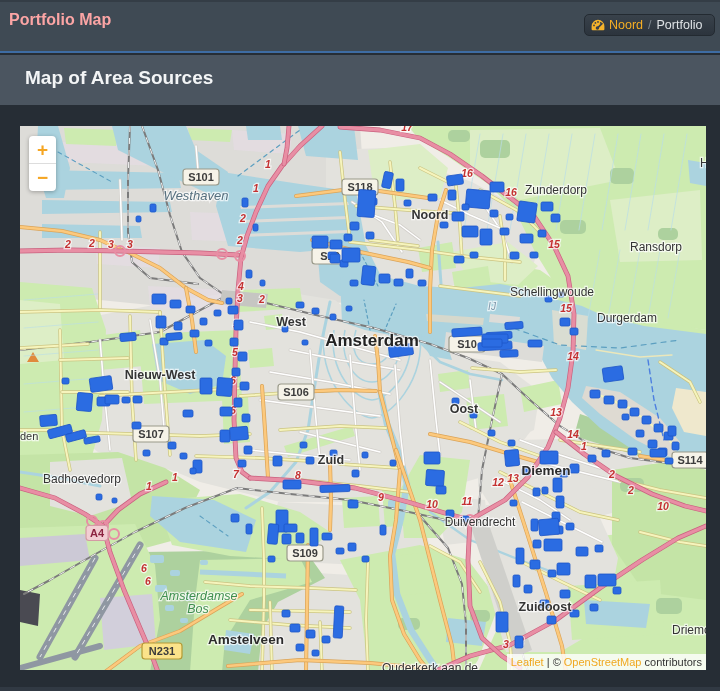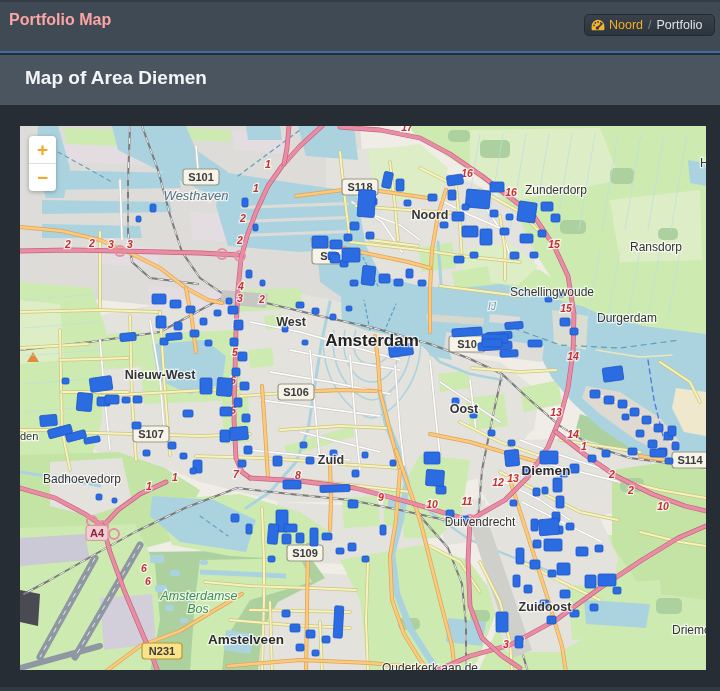--- a/index.html
+++ b/index.html
@@ -41,21 +41,21 @@
     <circle cx="7" cy="2.9" r="0.9" fill="#39414b"></circle>
     <circle cx="9.7" cy="3.9" r="0.9" fill="#39414b"></circle>
     <path d="M6.4 9.2 L10.9 4.7" stroke="#39414b" stroke-width="1.7" stroke-linecap="round"></path>
     <circle cx="6.4" cy="9" r="1.7" fill="#39414b"></circle>
   </svg>
   <span class="home">Noord</span>
     <span class="sep">/</span>
     <span class="dash">Portfolio</span>
 </div>
 <div class="phead">
-    <span>Map of Area Diemen</span>
+    <span>Map of Area Sources</span>
   </div>
 <div class="pbody"></div>
 <div style="position:absolute;left:0;top:687px;width:100%;height:4px;background:#313943;"></div>
 <div class="map">
   <svg width="686" height="544" viewBox="20 126 686 544">
 <rect x="20" y="126" width="686" height="544" fill="#f0ede7"></rect>
 <path d="M20.0,126.0 L360.0,126.0 L372.0,300.0 L300.0,306.0 L200.0,310.0 L100.0,300.0 L20.0,292.0 Z" fill="#dddcd8"></path>
 <path d="M85.0,318.0 L180.0,300.0 L262.0,288.0 L335.0,300.0 L372.0,330.0 L430.0,345.0 L485.0,362.0 L520.0,392.0 L530.0,432.0 L500.0,472.0 L430.0,492.0 L350.0,502.0 L280.0,502.0 L200.0,482.0 L128.0,452.0 L88.0,400.0 Z" fill="#e3e2dd"></path>
 <path d="M326.0,150.0 L385.0,148.0 L425.0,166.0 L472.0,182.0 L516.0,206.0 L540.0,242.0 L530.0,276.0 L488.0,282.0 L430.0,287.0 L378.0,280.0 L342.0,258.0 L326.0,212.0 Z" fill="#e3e2dd"></path>
 <path d="M52.0,330.0 L130.0,314.0 L200.0,308.0 L252.0,320.0 L256.0,420.0 L240.0,470.0 L178.0,472.0 L98.0,452.0 L58.0,420.0 L48.0,370.0 Z" fill="#e3e2dd"></path>
@@ -718,13 +718,14 @@
 <text x="198" y="613" text-anchor="middle" style="font-family:&quot;Liberation Sans&quot;,sans-serif;font-size:12.5px;font-weight:400;font-style:italic;" fill="#3f8f4f" stroke="#ffffff" stroke-width="2.4" stroke-opacity="0.7" paint-order="stroke">Bos</text>
 <text x="672" y="634" text-anchor="start" style="font-family:&quot;Liberation Sans&quot;,sans-serif;font-size:12px;font-weight:400;" fill="#343434" stroke="#ffffff" stroke-width="2.4" stroke-opacity="0.7" paint-order="stroke">Driemond</text>
 <text x="430" y="672" text-anchor="middle" style="font-family:&quot;Liberation Sans&quot;,sans-serif;font-size:12px;font-weight:400;" fill="#343434" stroke="#ffffff" stroke-width="2.4" stroke-opacity="0.7" paint-order="stroke">Ouderkerk aan de</text>
 <text x="20" y="440" text-anchor="start" style="font-family:&quot;Liberation Sans&quot;,sans-serif;font-size:11px;font-weight:400;" fill="#343434" stroke="#ffffff" stroke-width="2.4" stroke-opacity="0.7" paint-order="stroke">den</text>
 <text x="492" y="310" text-anchor="middle" style="font-family:&quot;Liberation Sans&quot;,sans-serif;font-size:10px;font-weight:400;font-style:italic;" fill="#7e98ab" stroke="#ffffff" stroke-width="2.4" stroke-opacity="0.7" paint-order="stroke">IJ</text>
   </svg>
   <div class="zoomctl">
       <div class="zin">+</div>
       <div class="zout">−</div>
     </div>
+  <div class="attrib"><span class="lnk">Leaflet</span> | © <span class="lnk">OpenStreetMap</span> contributors</div>
 </div>
 
 </body></html>

